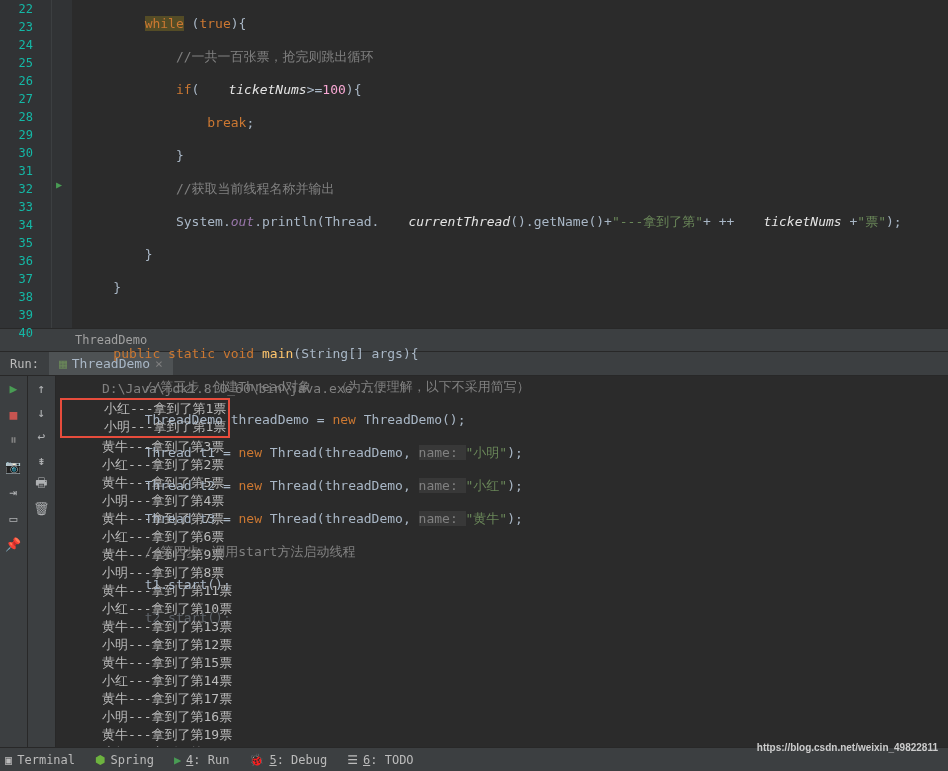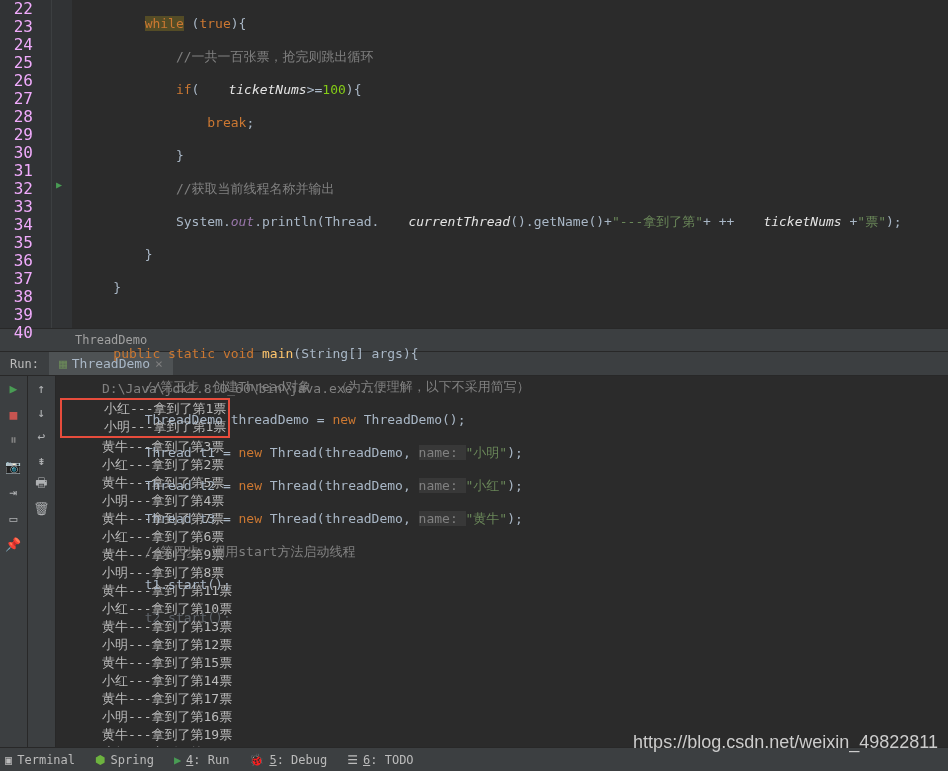--- a/index.html
+++ b/index.html
@@ -19,22 +19,22 @@
   background: #2b2b2b;
 }
 .gutter {
   width: 52px;
   background: #313335;
   border-right: 1px solid #3c3f41;
   padding-top: 0;
   text-align: right;
 }
 .line-num {
-  color: #f0abfc;
-  font-size: 16px;
+  color: #14b8a6;
+  font-size: 12px;
   padding-right: 18px;
   height: 18px;
   line-height: 18px;
 }
 .gutter-icons {
   width: 20px;
   background: #313335;
   position: relative;
 }
 .run-gutter {
@@ -49,21 +49,21 @@
   padding-left: 10px;
   white-space: pre;
   position: relative;
 }
 .code-line {
   height: 18px;
   line-height: 18px;
 }
 .kw { color: #cc7832; }
 .str { color: #6a8759; }
-.num { color: #84cc16; }
+.num { color: #f9a8d4; }
 .cmt { color: #808080; }
 .fld { color: #e5e5e5; font-style: italic; margin-left: 29px; }
 .fn { color: #ffc66d; }
 .param { color: #808080; background: #383838; }
 .stat { color: #9876aa; font-style: italic; }
 .hl { background: #544c26; text-align: center; }
 .breadcrumb {
   background: #3c3f41;
   color: #a0a0a0;
   padding: 4px 75px;
@@ -165,22 +165,23 @@
   align-items: center;
   gap: 5px;
   color: #bbbbbb;
   font-size: 12px;
 }
 .watermark {
   position: absolute;
   bottom: 18px;
   right: 10px;
   color: #cccccc;
-  font-size: 18px;
+  font-size: 10px;
   font-family: Arial, sans-serif;
+  font-weight: bold;
 }
 .underline { text-decoration: underline; }
 .play-green { color: #499c54; }
 .stop-red { color: #c75450; }
 .pause-gray { color: #808080; }
 </style>
 </head>
 <body>
 
 <div class="editor-area">

